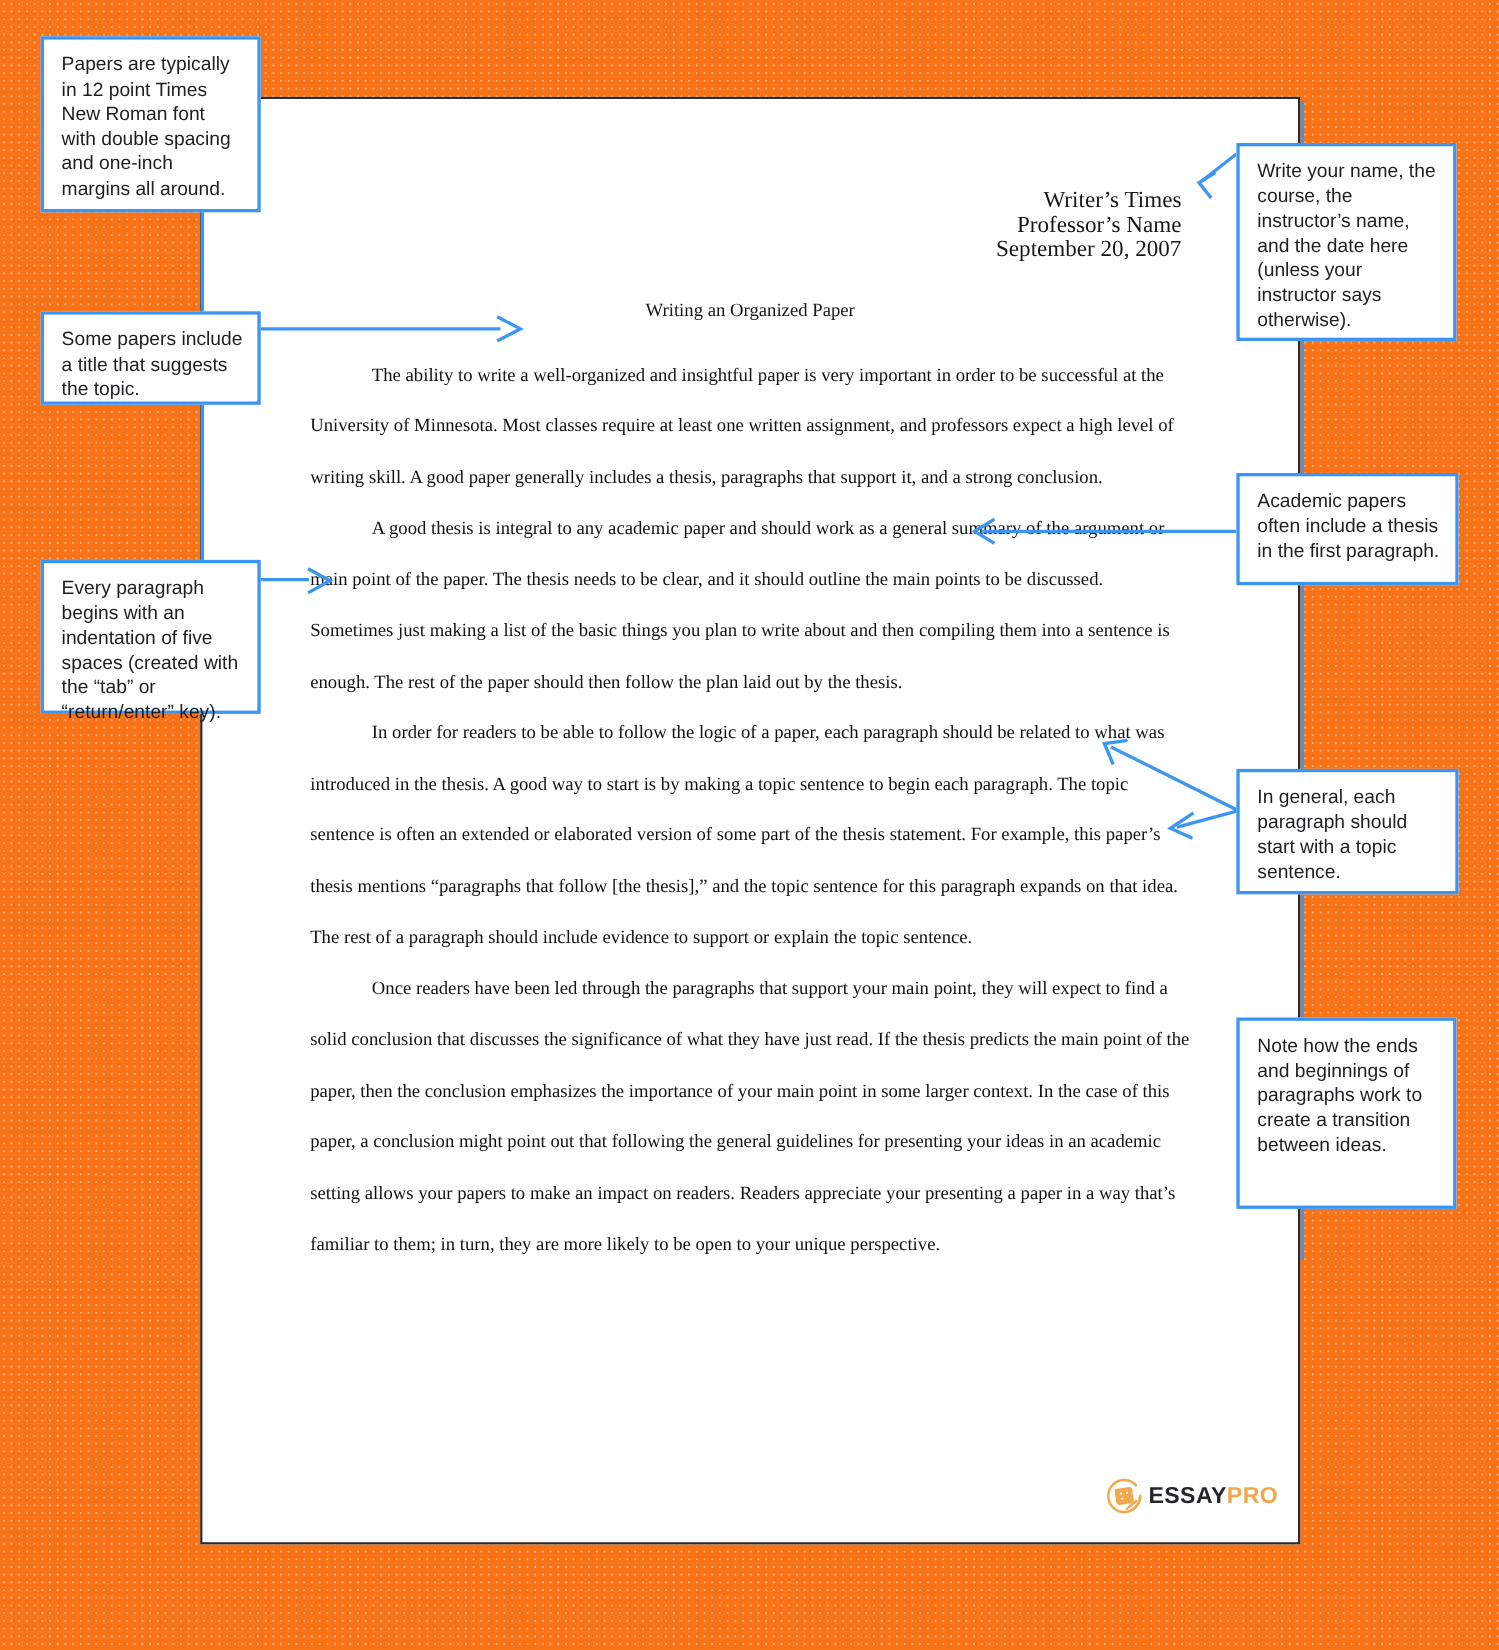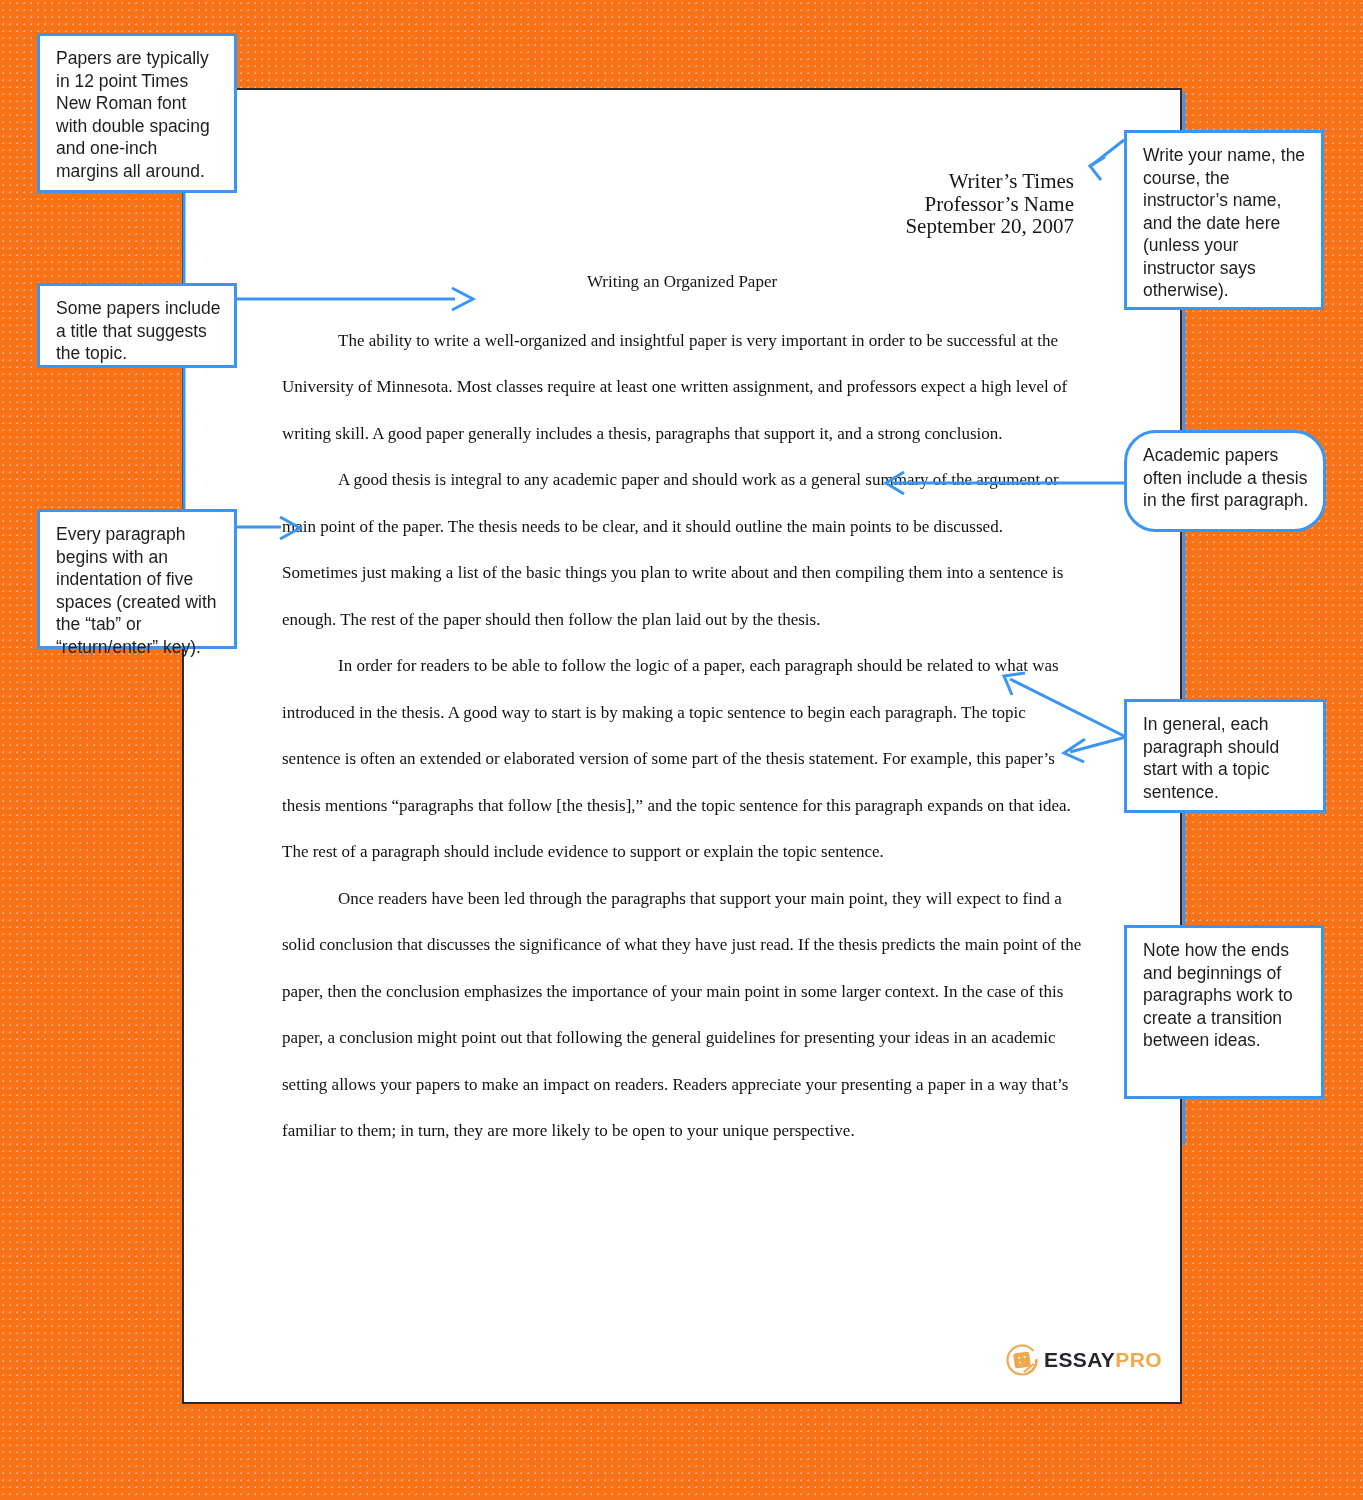--- a/index.html
+++ b/index.html
@@ -164,21 +164,21 @@
   </div>
 
   <div class="note" style="left:1124px; top:130px; width:200px; height:180px;">
     <span>Write your name, the course, the instructor’s name, and the date here (unless your instructor says otherwise).</span>
   </div>
 
   <div class="note" style="left:37px; top:509px; width:200px; height:140px;">
     <span>Every paragraph begins with an indentation of five spaces (created with the “tab” or “return/enter” key).</span>
   </div>
 
-  <div class="note" style="left:1124px; top:430px; width:202px; height:102px;border-radius:32px;">
+  <div class="note" style="left:1124px; top:430px; width:202px; height:102px;">
     <span>Academic papers often include a thesis in the first paragraph.</span>
   </div>
 
   <div class="note" style="left:1124px; top:699px; width:202px; height:114px;">
     <span>In general, each paragraph should start with a topic sentence.</span>
   </div>
 
   <div class="note" style="left:1124px; top:925px; width:200px; height:174px;">
     <span>Note how the ends and beginnings of paragraphs work to create a transition between ideas.</span>
   </div>

